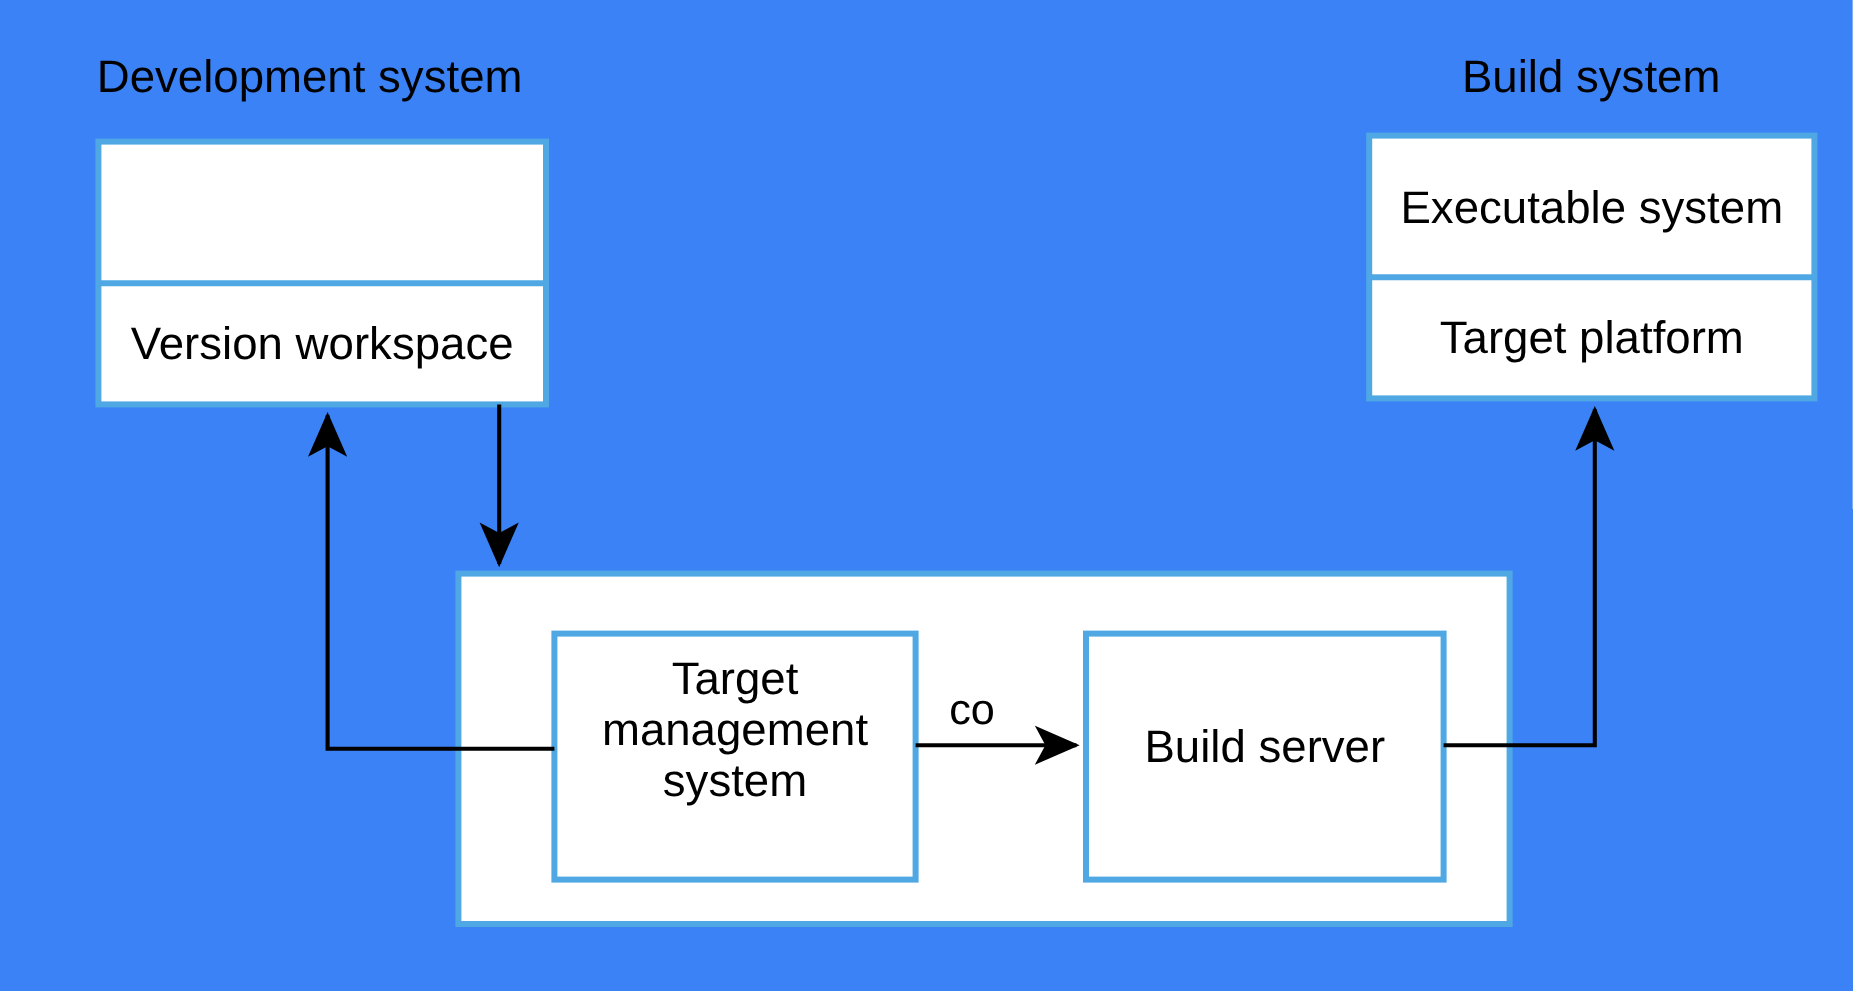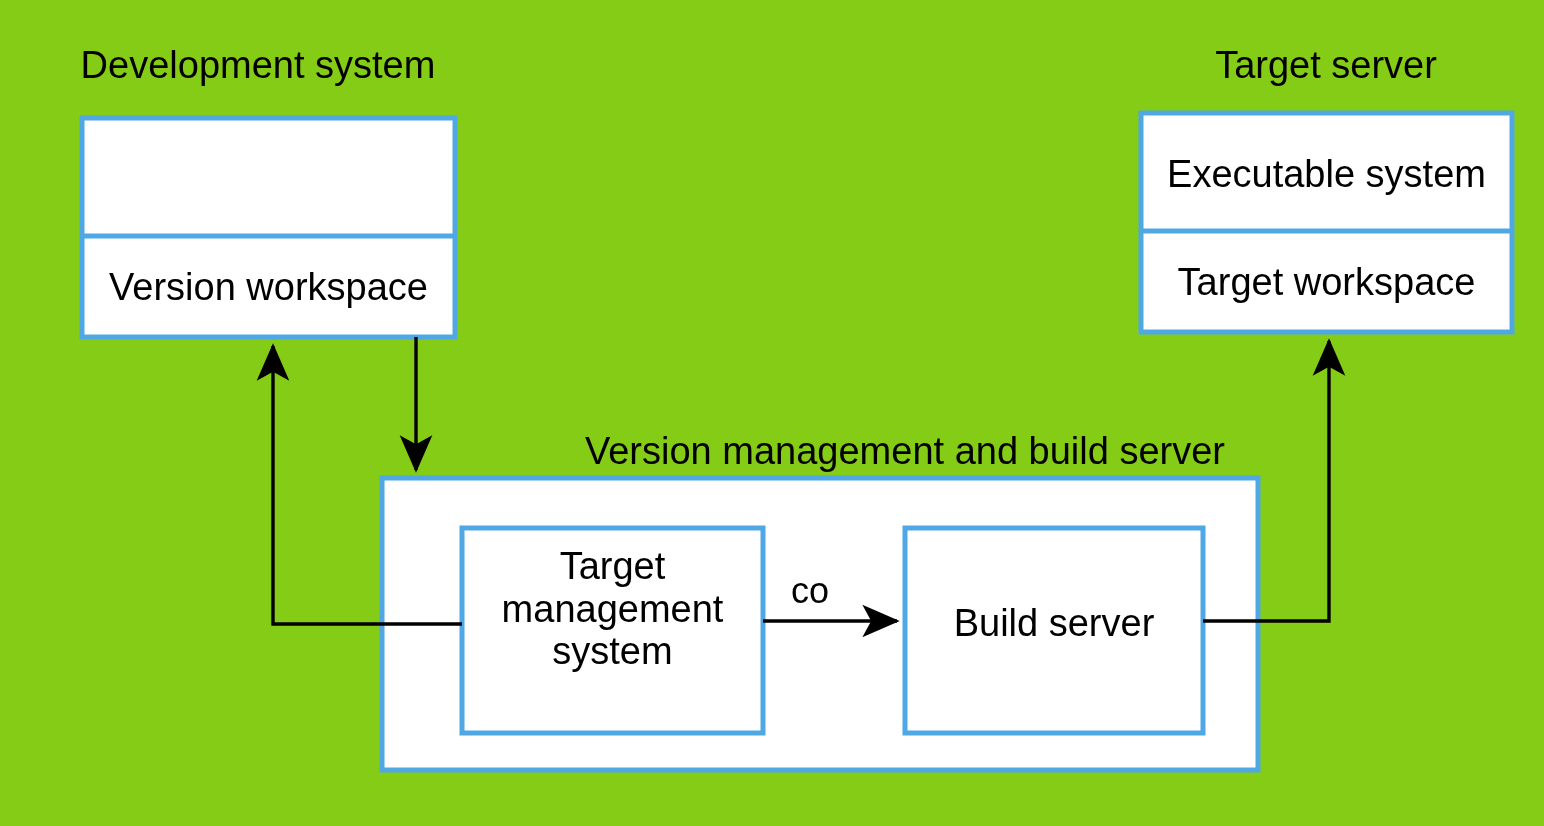--- a/index.html
+++ b/index.html
@@ -8,21 +8,21 @@
     padding: 0;
     background: #ffffff;
   }
   body {
     font-family: "Liberation Sans", "DejaVu Sans", sans-serif;
   }
   #stage {
     position: relative;
     width: 1544px;
     height: 826px;
-    background: #84cc16;
+    background: #3b82f6;
     overflow: hidden;
   }
   svg.layer {
     position: absolute;
     left: 0;
     top: 0;
     width: 1544px;
     height: 826px;
   }
   .lbl {
@@ -83,27 +83,26 @@
     <path d="M763,621 L897,621" fill="none" stroke="#000000" stroke-width="3.4" marker-end="url(#arrowhead)"></path>
 
     <path d="M1203,621 L1329,621 L1329,341" fill="none" stroke="#000000" stroke-width="3.4" marker-end="url(#arrowhead)"></path>
   </svg>
 
   <div class="lbl cap" style="left:58px; top:44px; width:400px;">Development system</div>
 
 
   <div class="lbl boxtxt block" style="left:92px; top:266px; width:353px;">Version workspace</div>
 
-  <div class="lbl cap" style="left:1126px; top:44px; width:400px;">Target server</div>
+  <div class="lbl cap" style="left:1126px; top:44px; width:400px;">Build system</div>
 
   <div class="lbl boxtxt block" style="left:1151px; top:153px; width:351px;">Executable system</div>
 
-  <div class="lbl boxtxt block" style="left:1151px; top:261px; width:351px;">Target workspace</div>
+  <div class="lbl boxtxt block" style="left:1151px; top:261px; width:351px;">Target platform</div>
 
-  <div class="lbl cap" style="left:505px; top:430px; width:800px;">Version management and build server</div>
 
   <div class="lbl boxtxt block" style="left: 472px; top: 545px; width: 281px; white-space: pre-line;">Target
 management
 system</div>
 
   <div class="lbl boxtxt block" style="left:915px; top:602px; width:278px;">Build server</div>
 
 
 
   <div class="lbl arrowlbl" style="left:760px; top:571px; width:100px;">co</div>

